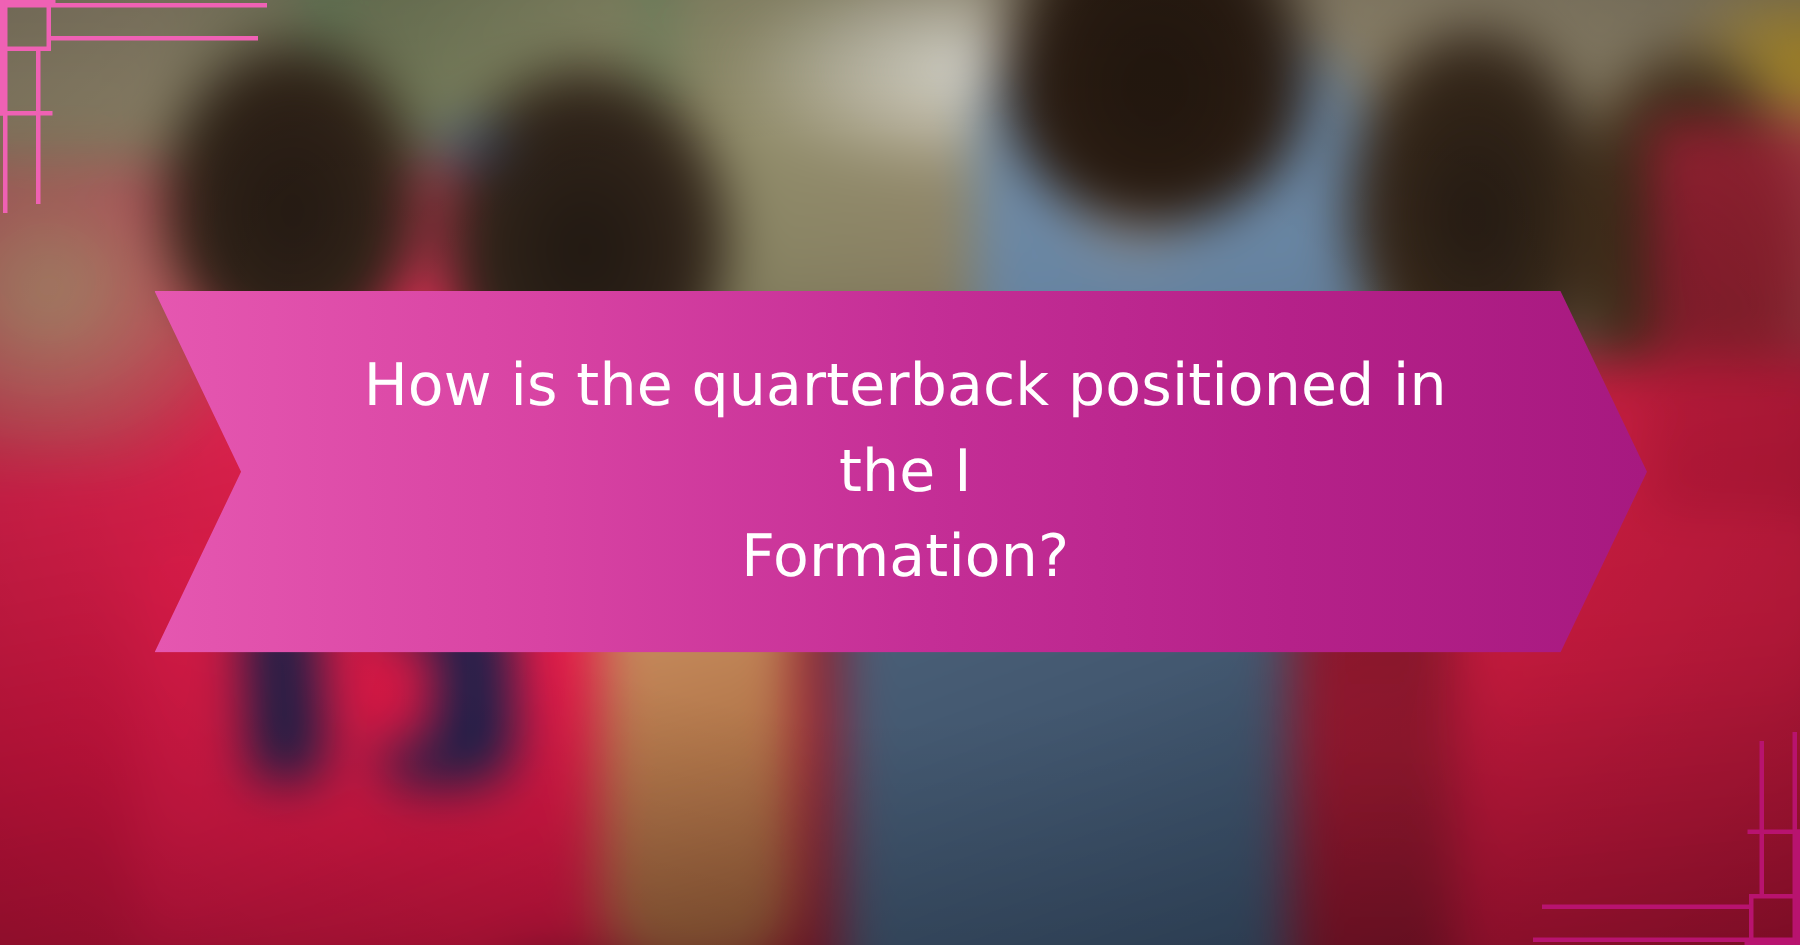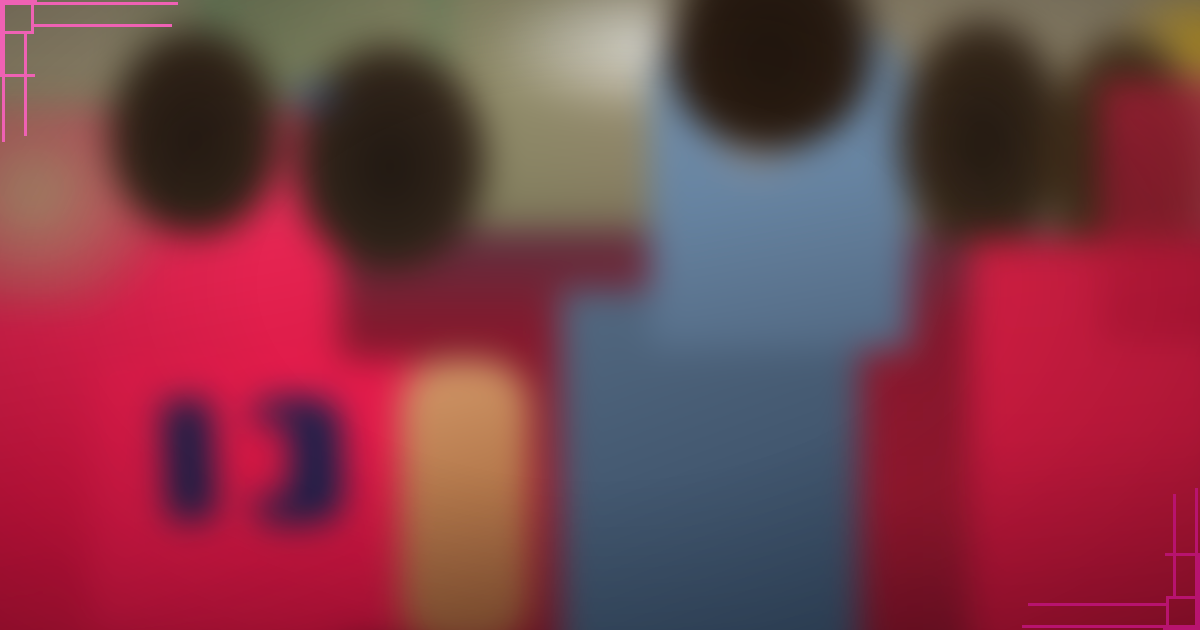--- a/index.html
+++ b/index.html
@@ -302,14 +302,18 @@
   <div class="corner corner-br">
     <span class="c-br-L"></span>
     <span class="c-br-sq"></span>
     <span class="c-br-bracket"></span>
     <span class="c-br-h1"></span>
     <span class="c-br-h2"></span>
     <span class="c-br-v1"></span>
     <span class="c-br-v2"></span>
   </div>
 
+  <div class="banner">
+    <div class="banner-text">How is the quarterback positioned in the I
+Formation?</div>
+  </div>
 
 </div>
 
 </body></html>

